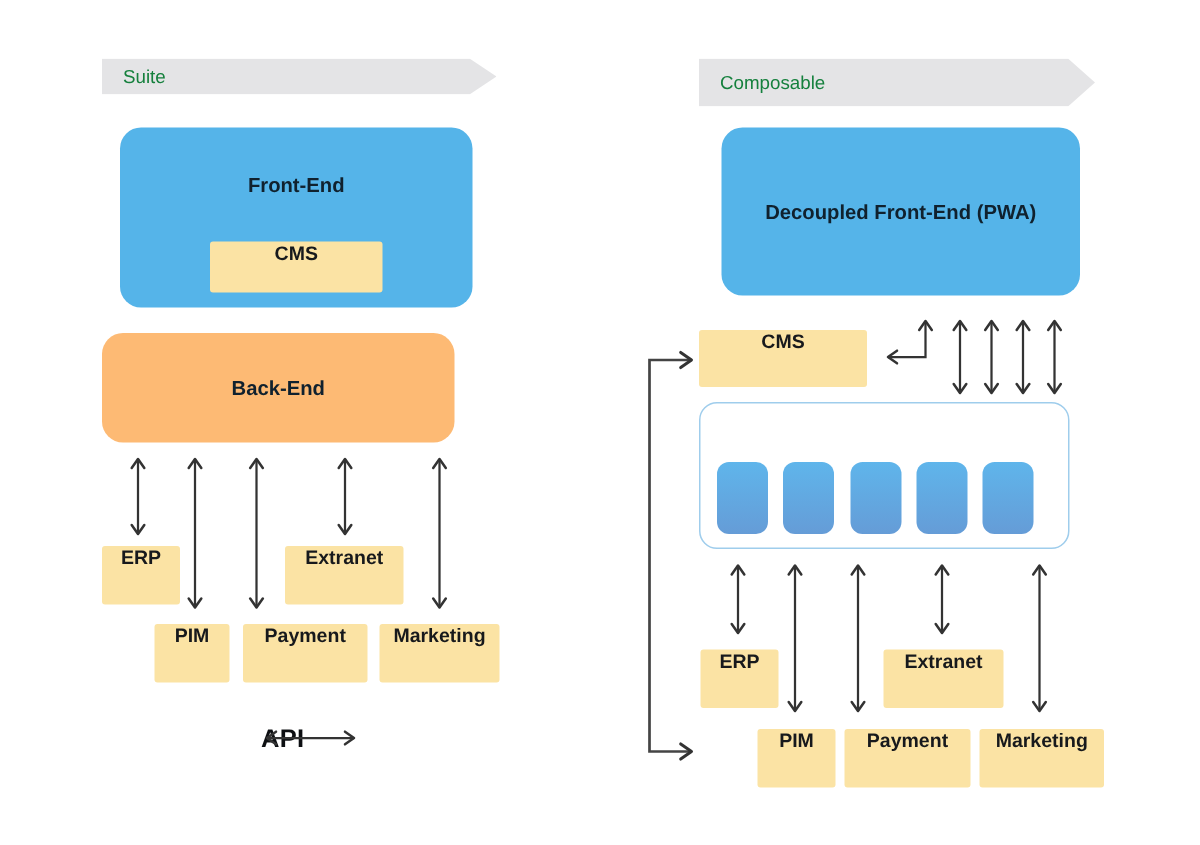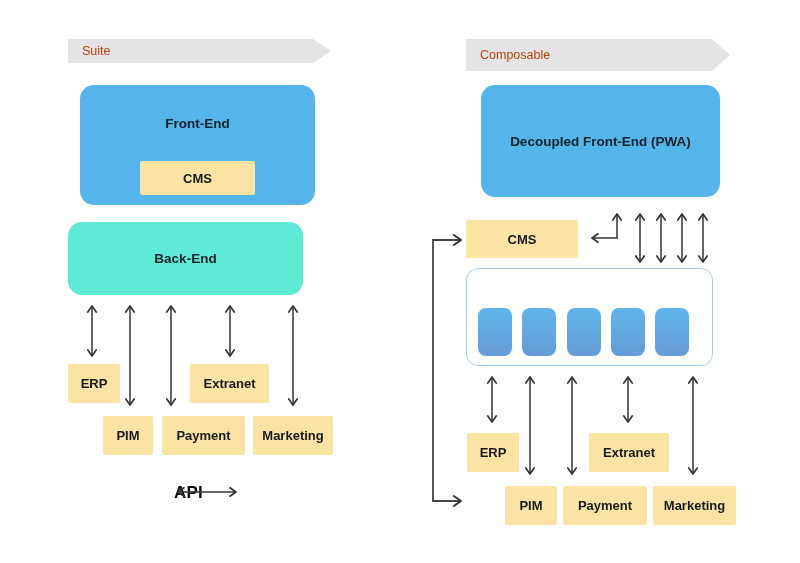--- a/index.html
+++ b/index.html
@@ -3,31 +3,31 @@
 <meta charset="utf-8">
 <style>
   html,body{margin:0;padding:0;background:#ffffff;}
   .stage{
     position:relative;width:800px;height:563px;background:#ffffff;overflow:hidden;
     font-family:"Liberation Sans","DejaVu Sans",sans-serif;color:#131a21;
   }
   .abs{position:absolute;box-sizing:border-box;}
   .banner{
     background:#e4e4e6;display:flex;align-items:center;
-    padding-left:14px;font-size:12.5px;font-weight:500;color:#c2410c;
+    padding-left:14px;font-size:12.5px;font-weight:500;color:#15803d;
     clip-path:polygon(0 0, calc(100% - 18px) 0, 100% 50%, calc(100% - 18px) 100%, 0 100%);
   }
   .bigbox{
     background:#55b4e9;border-radius:14px;display:flex;align-items:center;justify-content:center;
     font-size:13.5px;font-weight:600;color:#10212e;text-align:center;
   }
-  .bigbox.light{background:#5eead4;}
+  .bigbox.light{background:#fdba74;}
   .toplabel{position:absolute;left:0;right:0;top:31px;text-align:center;font-size:13.5px;font-weight:600;}
   .ybox{
-    background:#fbe3a4;display:flex;align-items:center;justify-content:center;
+    background:#fbe3a4;display:flex;justify-content:center;
     font-size:13px;font-weight:600;color:#17191c;border-radius:2px;
   }
   .msbox{
     background:#ffffff;border:1.5px solid #9fcdec;border-radius:12px;
   }
   .mstitle{position:absolute;left:0;right:0;top:12px;text-align:center;font-size:13px;font-weight:600;color:#10212e;}
   .tiles{position:absolute;left:11px;right:23px;top:39px;display:flex;justify-content:space-between;}
   .tile{width:34px;height:48px;border-radius:8px;background:linear-gradient(180deg,#5fb5eb 0%,#659cd7 100%);}
   .api{font-size:17px;font-weight:700;color:#0d0f12;letter-spacing:.2px;margin-left:45px;}
   svg.overlay{position:absolute;left:0;top:0;pointer-events:none;}

